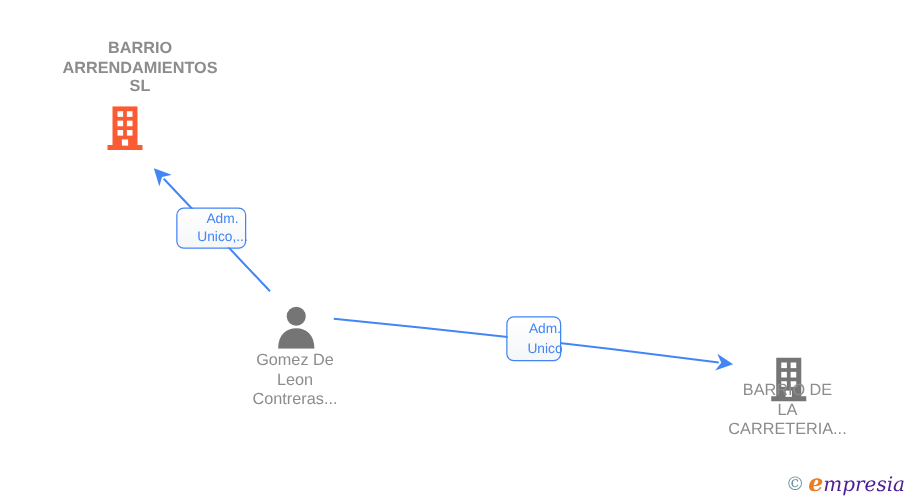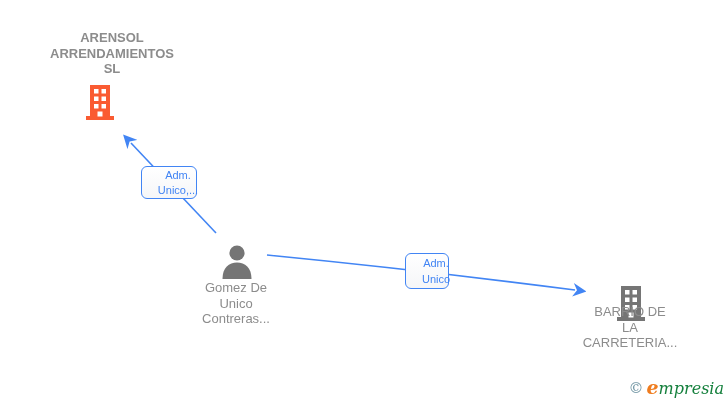--- a/index.html
+++ b/index.html
@@ -63,40 +63,40 @@
     font-size: 15px;
     margin-right: 3px;
     vertical-align: 1px;
   }
   .watermark .brand-e {
     color: #ef7c1f;
     font-size: 19px;
     font-weight: bold;
   }
   .watermark .brand-rest {
-    color: #15803d;
+    color: #4c1d95;
     font-size: 16px;
   }
 </style>
 </head>
 <body>
 
 <div class="canvas">
 
   <svg class="edges-layer" width="728" height="400" viewBox="0 0 728 400" xmlns="http://www.w3.org/2000/svg">
     <defs>
       <marker id="arrowhead" viewBox="0 0 10 10" refX="1.5" refY="5" markerWidth="8.5" markerHeight="8.5" orient="auto">
         <path d="M0,0 L10,5 L0,10 L3,5 Z" fill="#4285f4"></path>
       </marker>
     </defs>
     <line x1="216" y1="233" x2="131" y2="143" stroke="#4285f4" stroke-width="1.6" marker-end="url(#arrowhead)"></line>
     <path d="M267,255 Q420,270 575,290" fill="none" stroke="#4285f4" stroke-width="1.6" marker-end="url(#arrowhead)"></path>
   </svg>
 
-  <div class="node-label bold" style="left:27px; top:30px; width:170px;">ARENSOL
+  <div class="node-label bold" style="left:27px; top:30px; width:170px;">BARRIO
 ARRENDAMIENTOS
 SL</div>
   <div class="node-icon" style="left:84px; top:85px;">
     <svg width="32" height="36" viewBox="0 0 32 36" xmlns="http://www.w3.org/2000/svg">
       <g fill="#fa5b32">
         <rect x="6" y="0" width="20" height="32"></rect>
         <rect x="2" y="31" width="28" height="4"></rect>
       </g>
       <g fill="#ffffff">
         <rect x="10" y="4" width="4.5" height="4.5"></rect>
@@ -115,21 +115,21 @@
 
   <div class="node-icon" style="left:219px; top:245px;">
     <svg width="36" height="34" viewBox="0 0 36 34" xmlns="http://www.w3.org/2000/svg">
       <g fill="#757575">
         <circle cx="18" cy="8" r="7.6"></circle>
         <path d="M3.5,34 C3.5,22.5 10,17.5 18,17.5 C26,17.5 32.5,22.5 32.5,34 Z"></path>
       </g>
     </svg>
   </div>
   <div class="node-label" style="left:186px; top:280px; width:100px;">Gomez De
-Unico
+Leon
 Contreras...</div>
 
   <div class="edge-label-box" style="left:405px; top:253px; width:44px; height:36px; line-height:16px;">Adm.
 Unico</div>
 
   <div class="node-icon" style="left:615px; top:286px;">
     <svg width="32" height="36" viewBox="0 0 32 36" xmlns="http://www.w3.org/2000/svg">
       <g fill="#757575">
         <rect x="6" y="0" width="20" height="32"></rect>
         <rect x="2" y="31" width="28" height="4"></rect>

